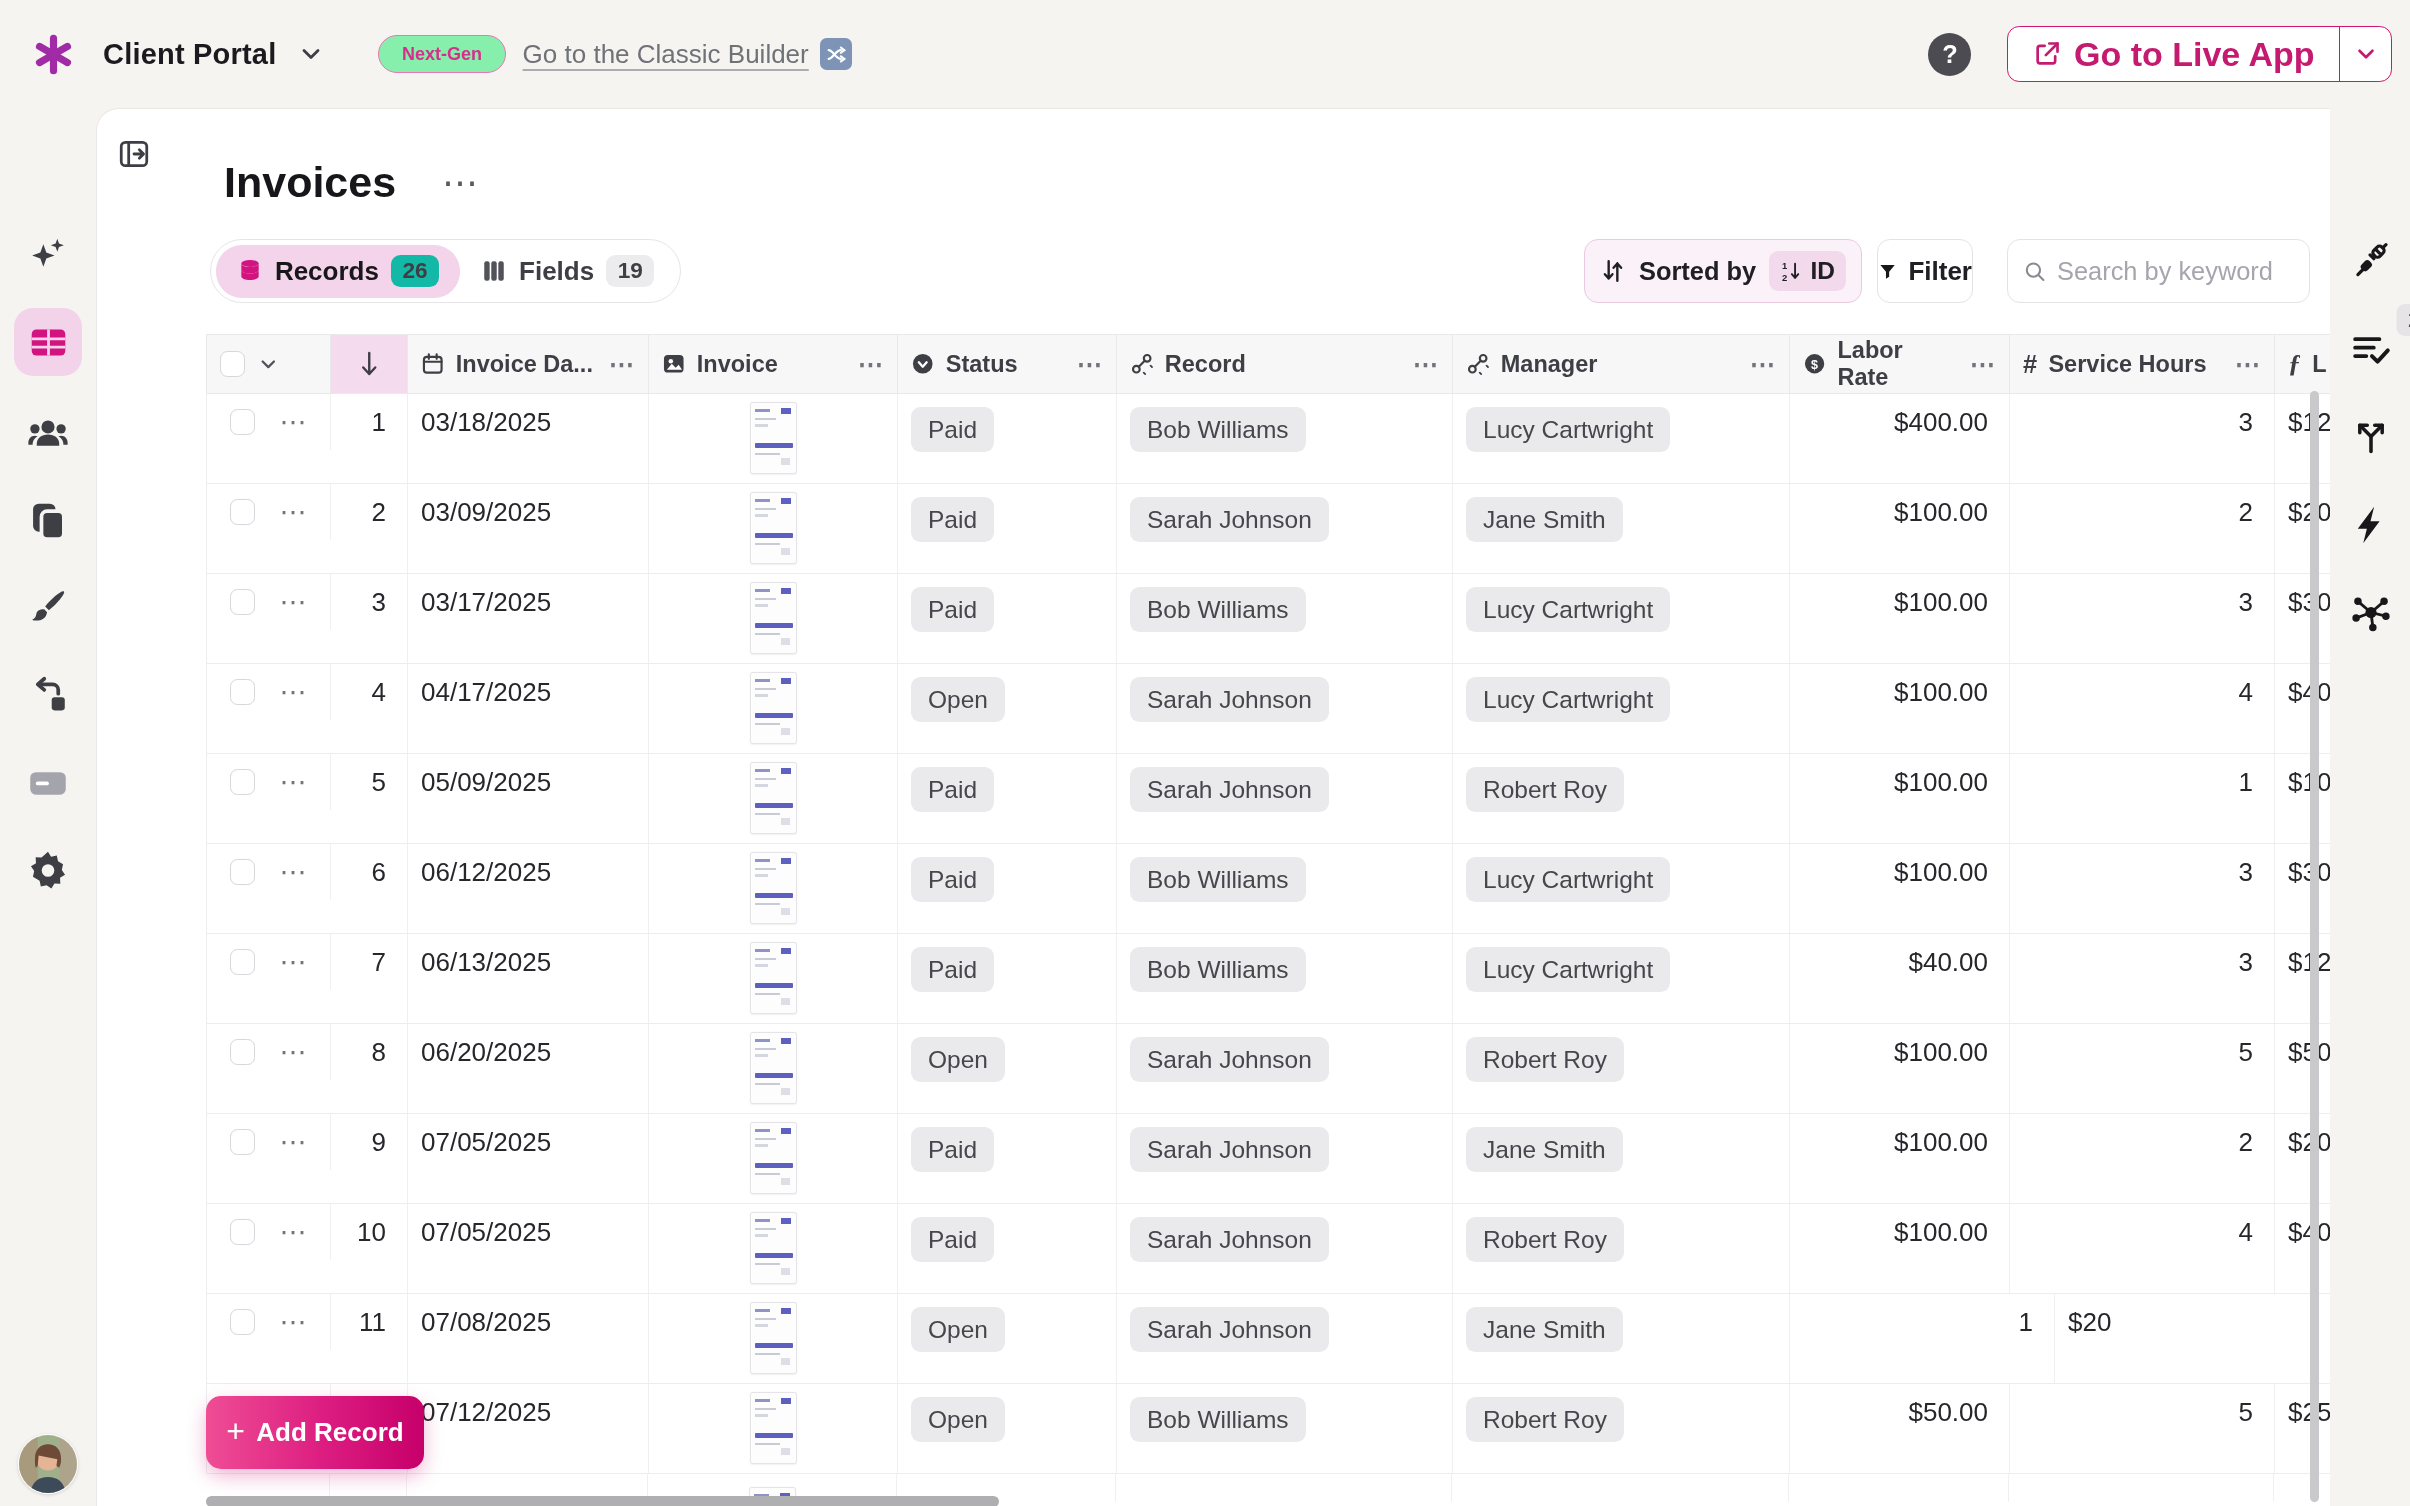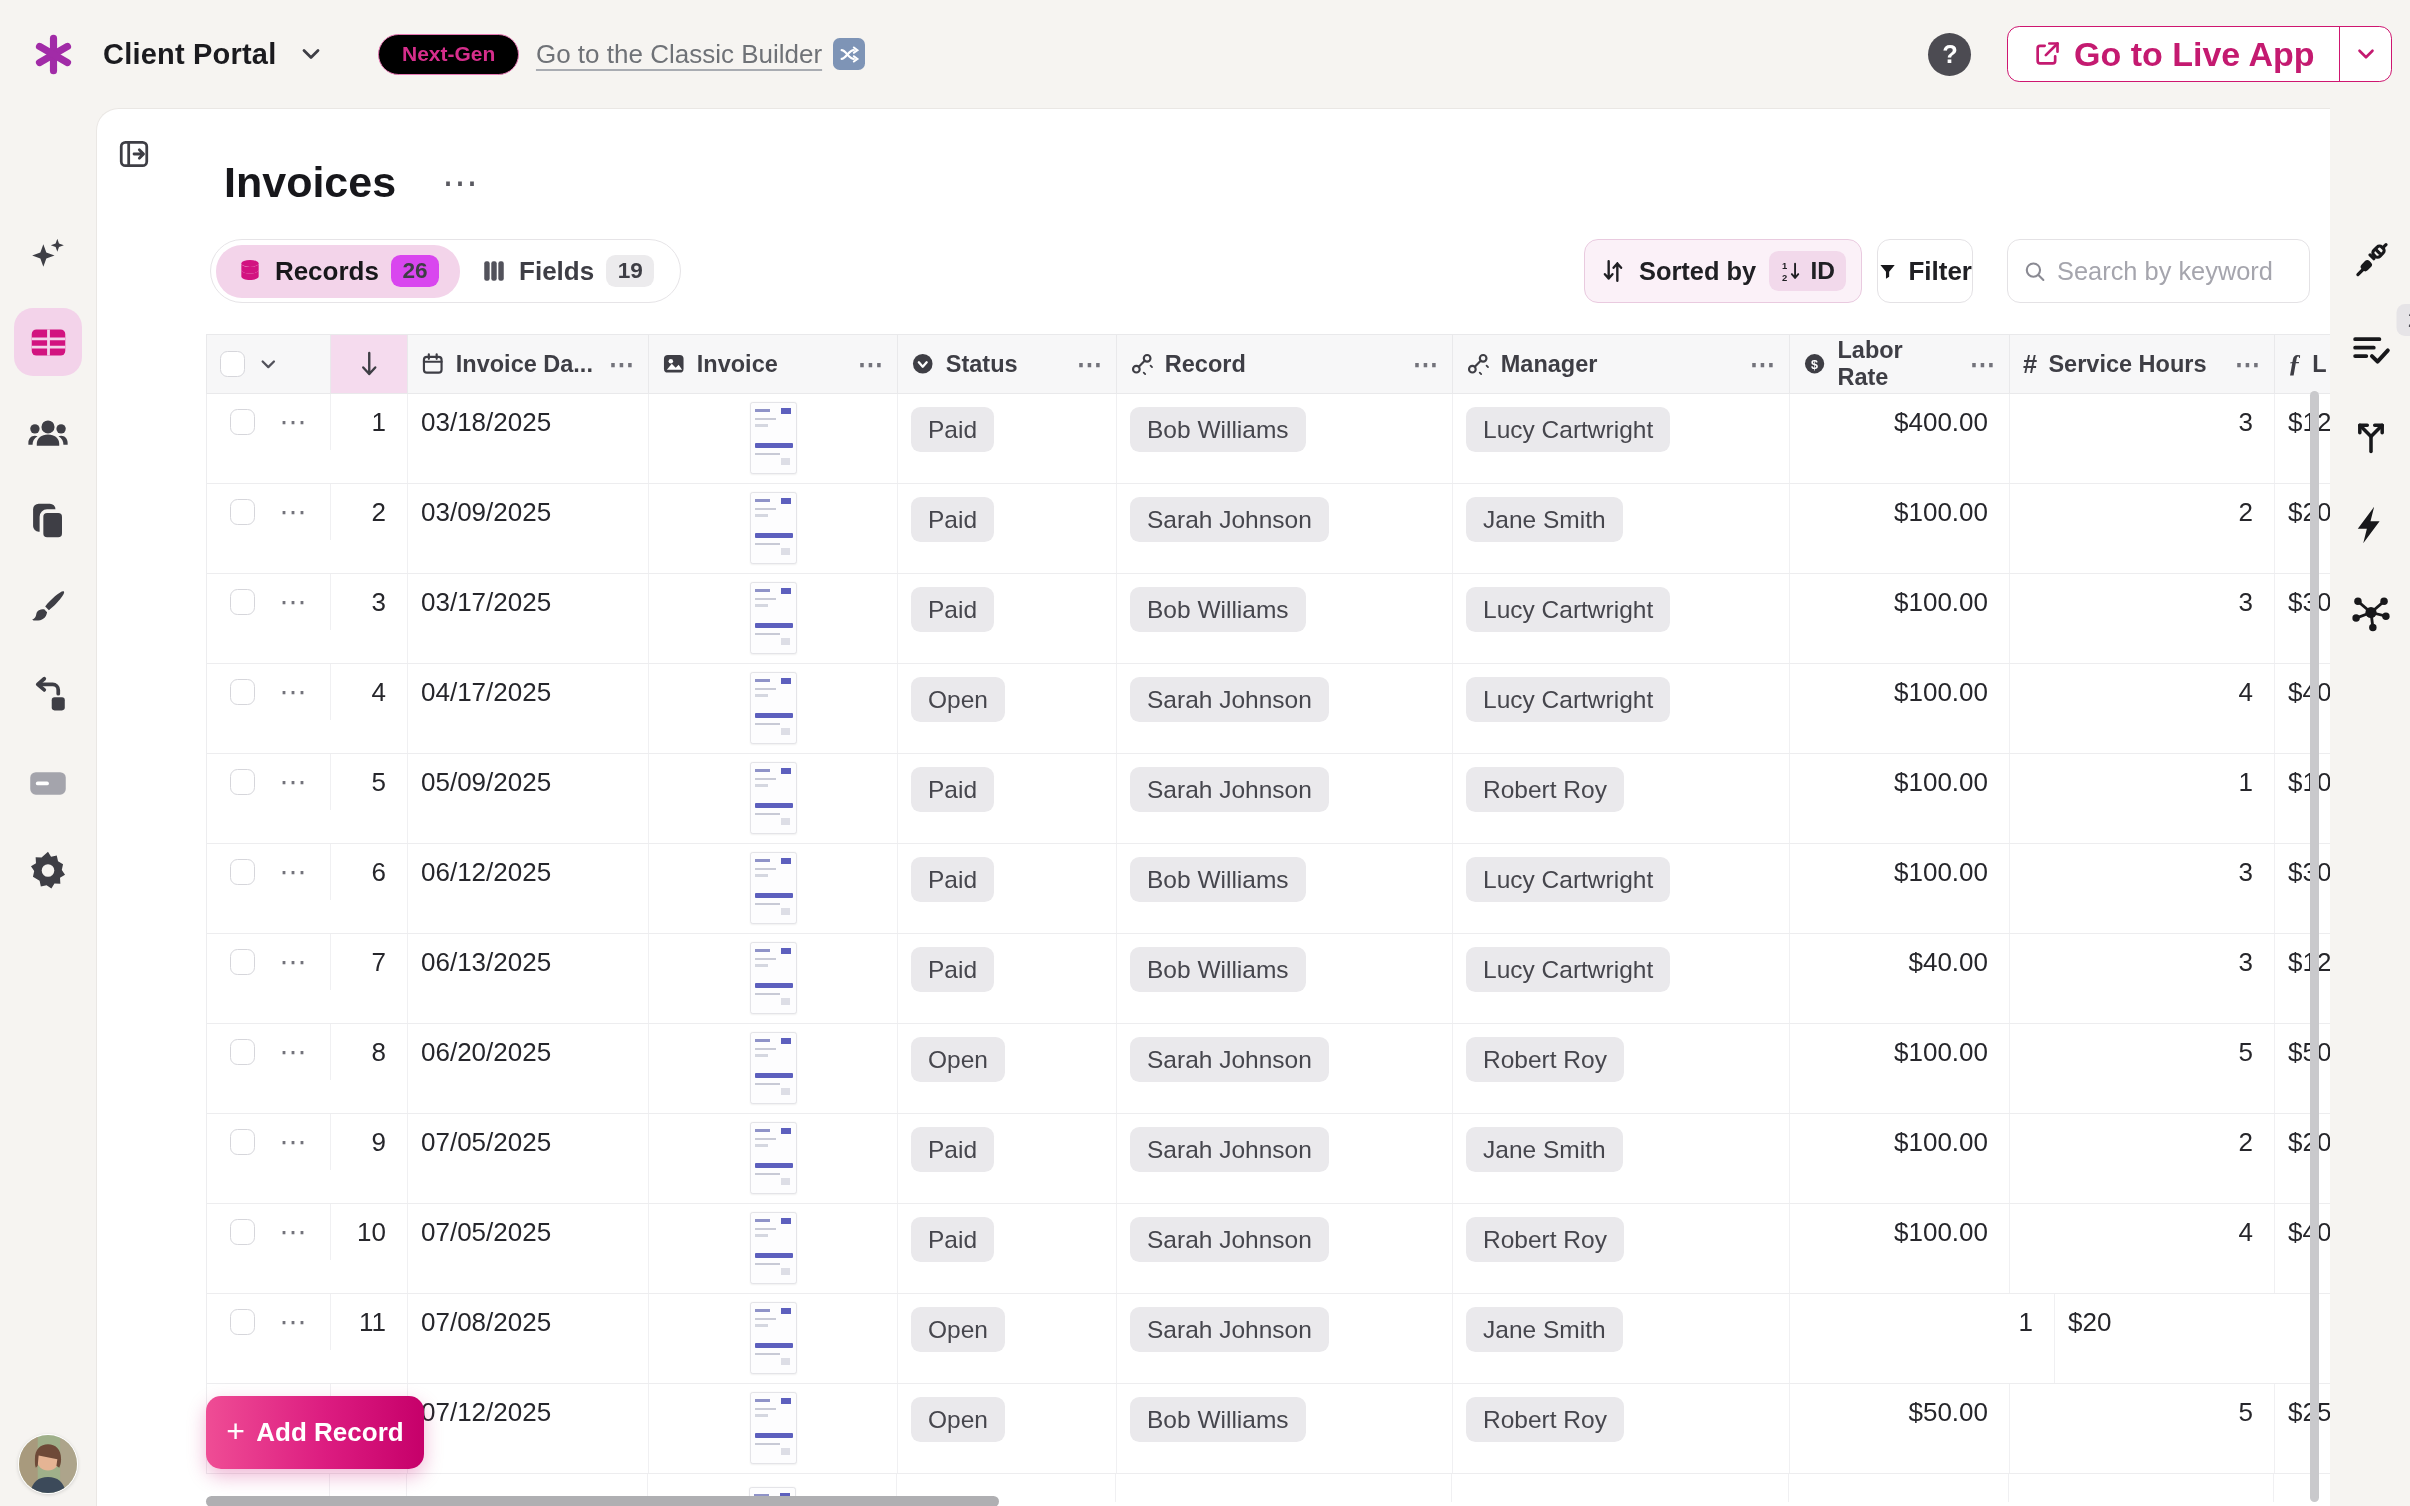--- a/index.html
+++ b/index.html
@@ -6,21 +6,21 @@
   html,body { width:2411px; height:1507px; }
   body { font-family:"Liberation Sans", sans-serif; background:#F6F4F1; overflow:hidden; }
   .stage { position:relative; width:2411px; height:1507px; background:#F6F4F1;border-radius:29px; }
 
   
   .topbar { position:absolute; left:0; top:0; width:2411px; height:108px; display:flex; align-items:center; }
   .logo { margin-left:32px; width:43px; height:43px; flex:none; }
   .app-title { margin-left:28px; font-size:29px; font-weight:700; color:#1B1B1F; letter-spacing:0.2px; }
   .app-chevron { margin-left:21px; }
   .badge-group { margin-left:53px; display:flex; align-items:center; }
-  .nextgen { border:1.9px solid #E678B3; border-radius:24.5px; padding:7.5px 22.6px; font-size:21px; font-weight:600; color:#D62E8C; background:#000000; }
+  .nextgen { border:1.9px solid #E678B3; border-radius:24.5px; padding:7.5px 22.6px; font-size:18px; font-weight:600; color:#D62E8C; background:#86efac; }
   .classic-link { margin-left:17px; font-size:26px; color:#6F7277; text-decoration:underline; text-underline-offset:5.6px; text-decoration-color:#A9ACB2; }
   .shuffle { margin-left:11.3px; width:32px; height:32px; border-radius:6.6px; background:#7E94B6; display:flex; align-items:center; justify-content:center; }
   .topbar-right { margin-left:auto; display:flex; align-items:center; margin-right:19px; }
   .help-btn { width:43px; height:43px; border-radius:50%; background:#4C4B52; color:#fff; font-size:25.4px; font-weight:700; display:flex; align-items:center; justify-content:center; }
   .live-btn { margin-left:36px; margin-right:0; display:flex; align-items:stretch; height:56px; border:1.9px solid #CE1670; border-radius:12.2px; background:#fff; overflow:hidden; }
   .live-main { display:flex; align-items:center; gap:13px; padding:0 24.5px; font-size:34px; font-weight:700; color:#C41A70; border-right:1.9px solid #CE1670; }
   .live-caret { width:51px; display:flex; align-items:center; justify-content:center; }
 
   
   .left-rail { position:absolute; left:0; top:108px; width:96px; height:1398px; }
@@ -37,21 +37,21 @@
   .card { position:absolute; left:96px; top:108px; width:2234px; height:1398px; background:#FFFFFF; border-radius:22.6px 0 0 0; border-left:0.9px solid #EAE7E4; border-top:0.9px solid #EAE7E4; overflow:hidden; }
   .collapse-btn { position:absolute; left:17px; top:24.5px; width:40px; height:40px; display:flex; align-items:center; justify-content:center; }
   .title-row { position:absolute; left:127px; top:49px; display:flex; align-items:center; gap:46px; }
   .page-title { font-size:43px; font-weight:700; color:#17171B; }
   .title-menu { font-size:36px; color:#5A5A61; letter-spacing:1.9px; line-height:19px; }
 
   
   .seg { position:absolute; left:113px; top:130px; height:64px; border:0.9px solid #E6E4E7; border-radius:32px; background:#fff; display:flex; align-items:center; padding:4.7px; }
   .seg-item { display:flex; align-items:center; gap:12.2px; height:53px; border-radius:26px; padding:0 21px; font-size:26px; font-weight:600; color:#3E3E45; }
   .seg-item.active { background:#F3D4EA; color:#18181B; }
-  .seg-count { background:#d946ef; border-radius:9.4px; padding:2.8px 11.3px; font-size:22.6px; font-weight:600; color:#3E3E45; }
+  .seg-count { background:#14b8a6; border-radius:9.4px; padding:2.8px 11.3px; font-size:22.6px; font-weight:600; color:#3E3E45; }
   .seg-item:not(.active) .seg-count { background:#ECEBED; }
 
   .sorted-pill { position:absolute; left:1487px; top:130px; height:64px; border:1.9px solid #E9CADF; background:#FBF1F8; border-radius:14px; display:flex; align-items:center; gap:13px; padding:0 15px; }
   .sorted-label { font-size:25.4px; font-weight:600; color:#202024; }
   .sort-inner { background:#F2D9EB; border-radius:9.4px; display:flex; align-items:center; gap:7.5px; padding:5.6px 11.3px; font-size:24.5px; font-weight:600; color:#202024; }
   .filter-btn { position:absolute; left:1780px; top:130px; height:64px; width:96px; border:0.9px solid #E4E2E5; background:#fff; border-radius:13px; display:flex; align-items:center; justify-content:center; gap:11.3px; font-size:26px; font-weight:600; color:#202024; }
   .search-box { position:absolute; left:1910px; top:130px; height:64px; width:303px; border:0.9px solid #E4E2E5; background:#fff; border-radius:13px; display:flex; align-items:center; gap:11.3px; padding:6px 15px; }
   .search-box input { border:none; outline:none; width:100%; font-size:25.4px; color:#3E3E45; font-family:"Liberation Sans",sans-serif; background:transparent; }
   .search-box input::placeholder { color:#A5A5AD; }
 

